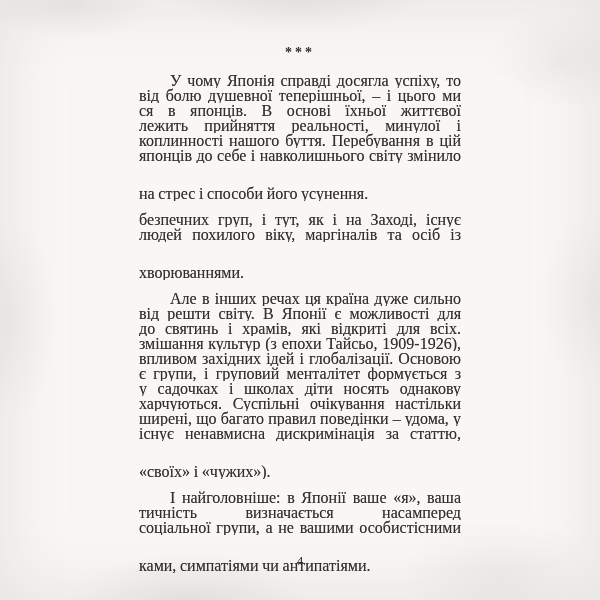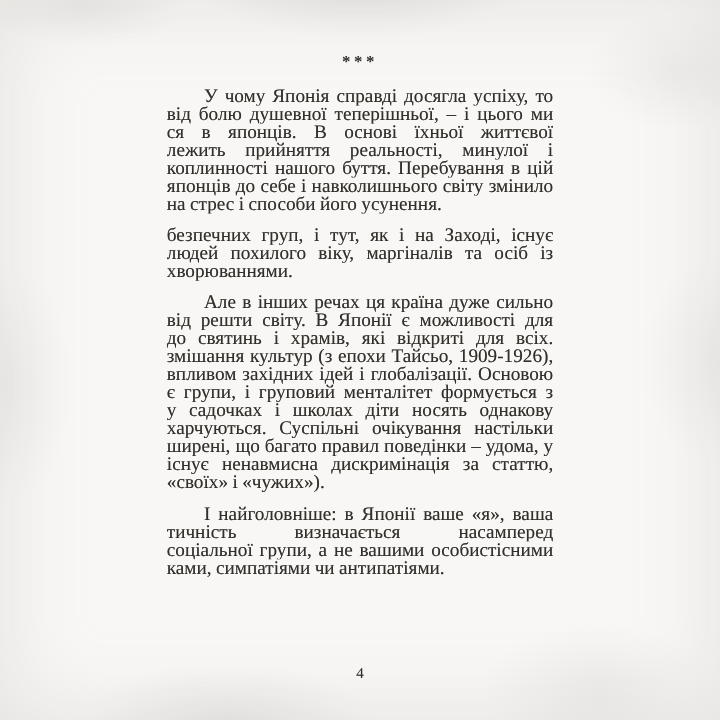--- a/index.html
+++ b/index.html
@@ -54,20 +54,21 @@
     text-align: justify;
     text-align-last: justify;
     text-shadow: 0 0 0.4px rgba(60,55,48,0.55);
     white-space: normal;
   }
   .line.first {
     padding-left: 31px;
   }
   .line.last {
     text-align-last: left;
+    margin-top: 23px;
   }
   .page-number {
     position: absolute;
     top: 554px;
     left: 139px;
     width: 322px;
     text-align: center;
     font-size: 12.5px;
     text-shadow: 0 0 0.4px rgba(60,55,48,0.55);
   }

